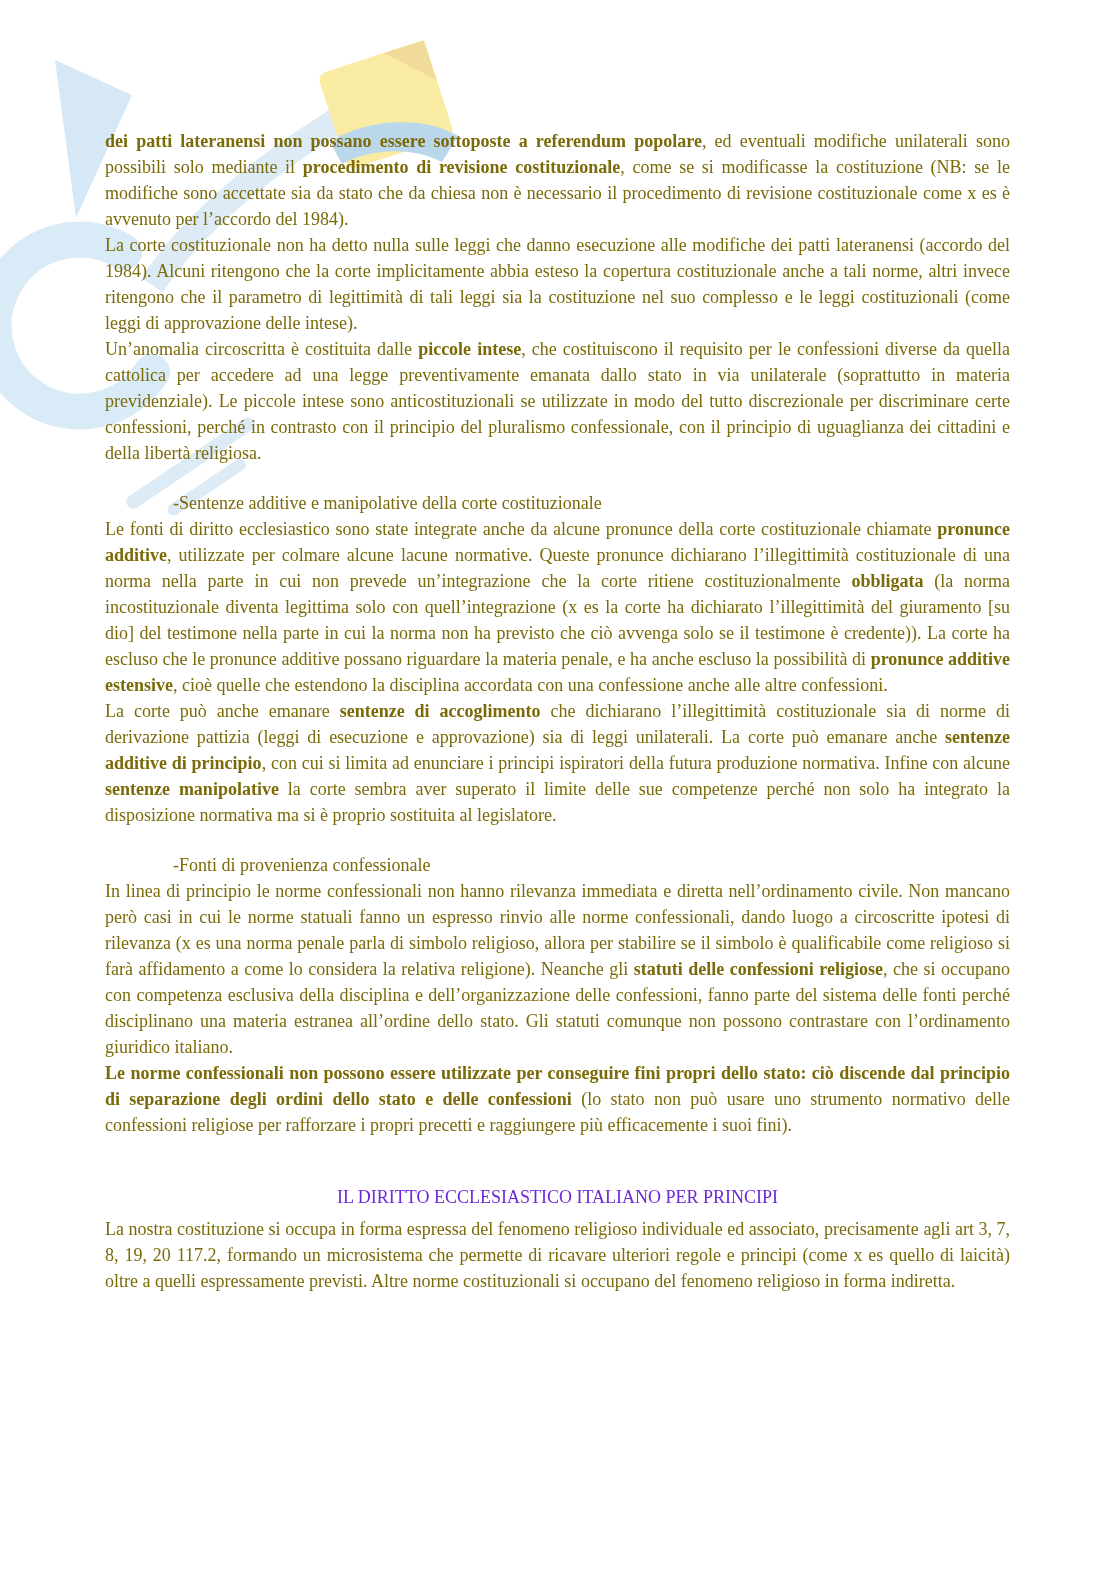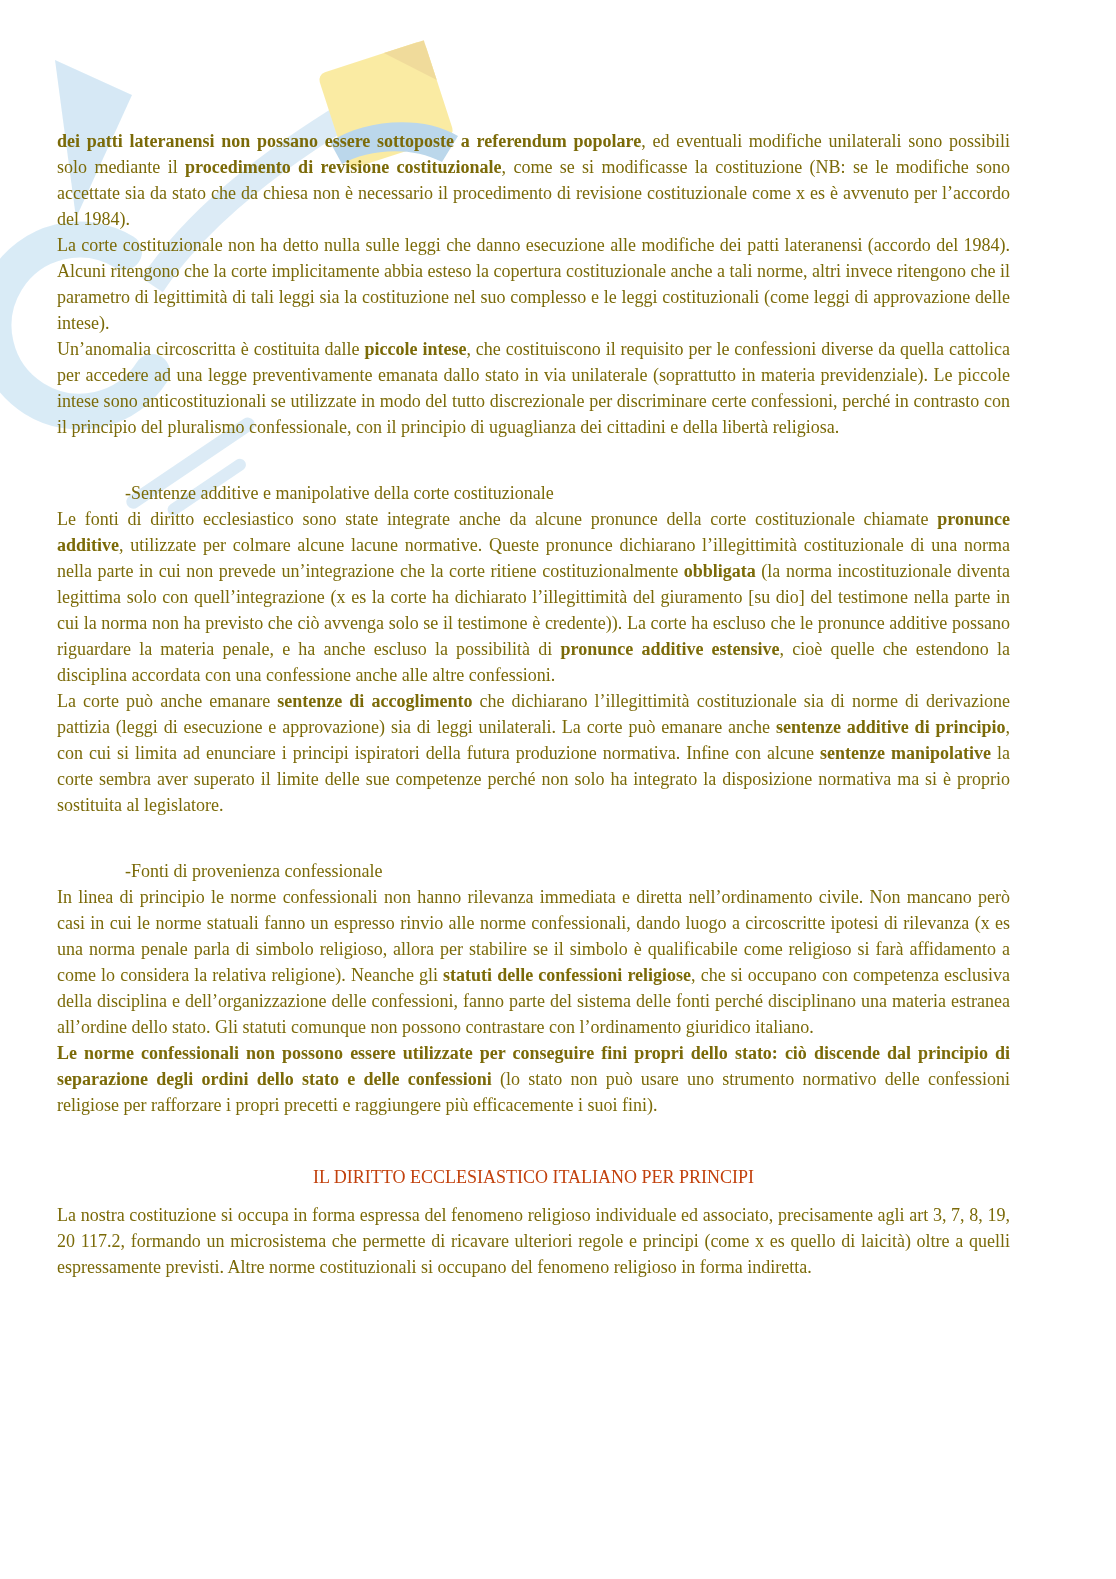--- a/index.html
+++ b/index.html
@@ -12,33 +12,33 @@
     font-family: "Liberation Serif", serif;
   }
   .watermark {
     position: absolute;
     top: 0;
     left: 0;
     pointer-events: none;
   }
   .content {
     position: relative;
-    padding: 128px 106px 0 57px;
+    padding: 128px 106px 0 105px;
     color: #7b6a08;
     font-size: 18px;
     line-height: 26px;
   }
   .bold { font-weight: bold; }
   .paragraph { text-align: justify; }
-  .subheading { margin-top: 40px; text-indent: 68px; }
+  .subheading { margin-top: 24px; text-indent: 68px; }
   .title {
     margin-top: 46px;
-    margin-bottom: 12px;
+    margin-bottom: 6px;
     text-align: center;
-    color: #c2410c;
+    color: #6d28d9;
   }
 </style>
 </head>
 <body>
 
 <div class="page">
 
   <svg class="watermark" width="520" height="560" viewBox="0 0 520 560" aria-hidden="true">
     <g opacity="0.5">
       <path d="M55 60 L132 95 L76 218 Z" fill="#aed3ec"></path>

